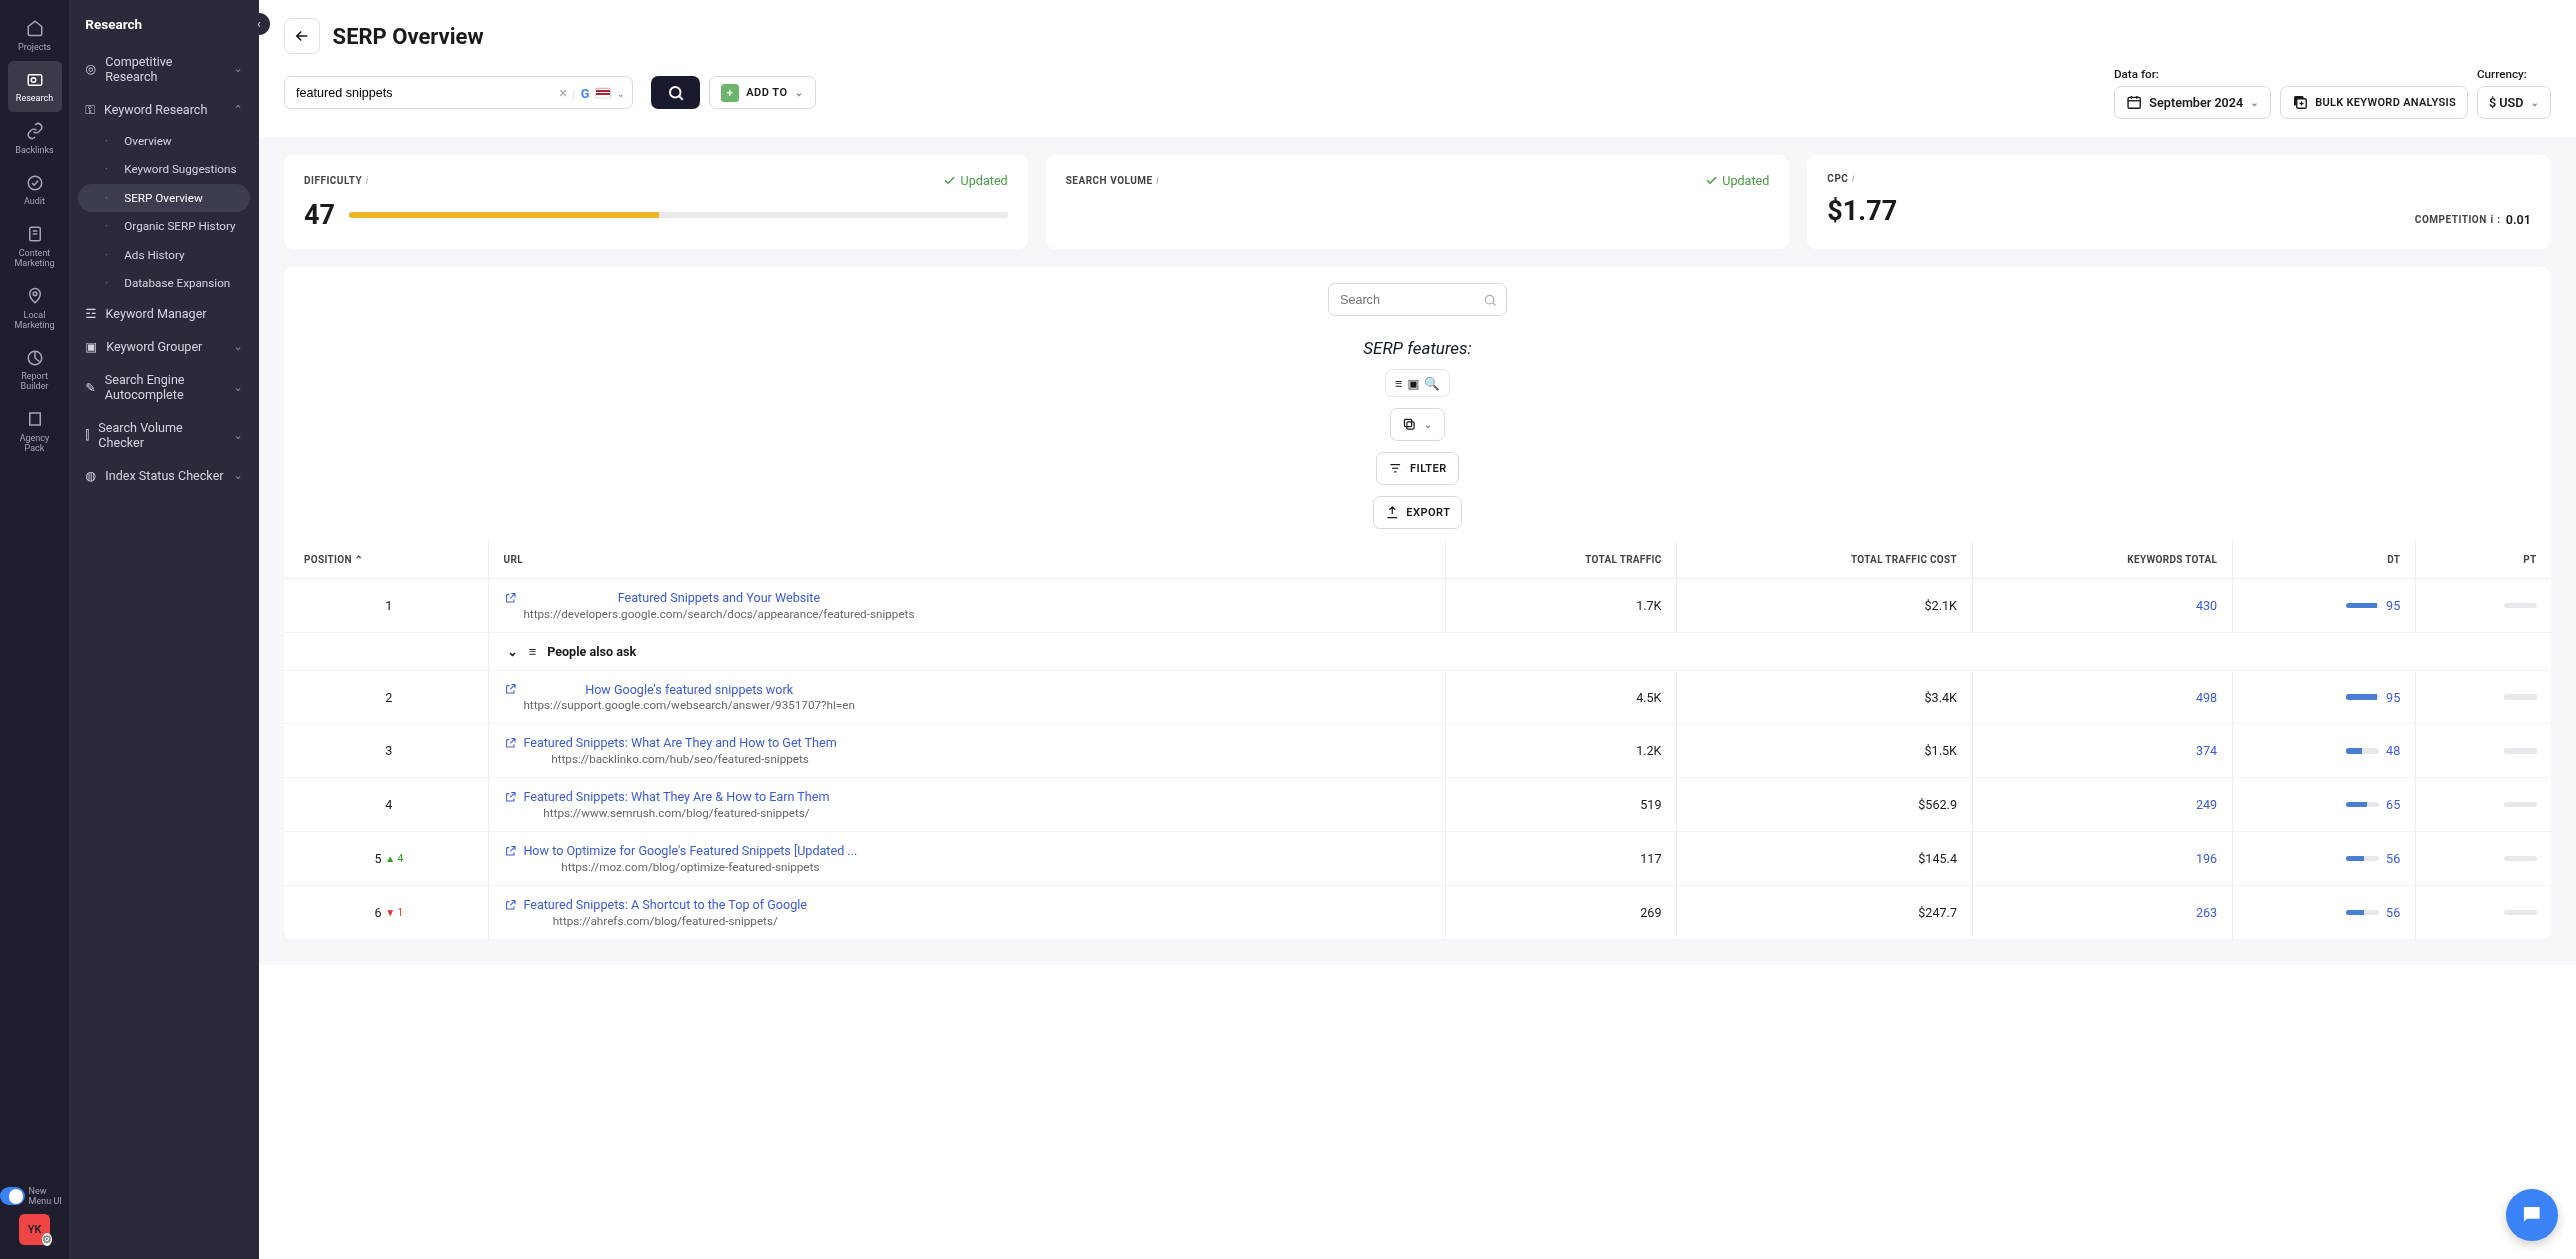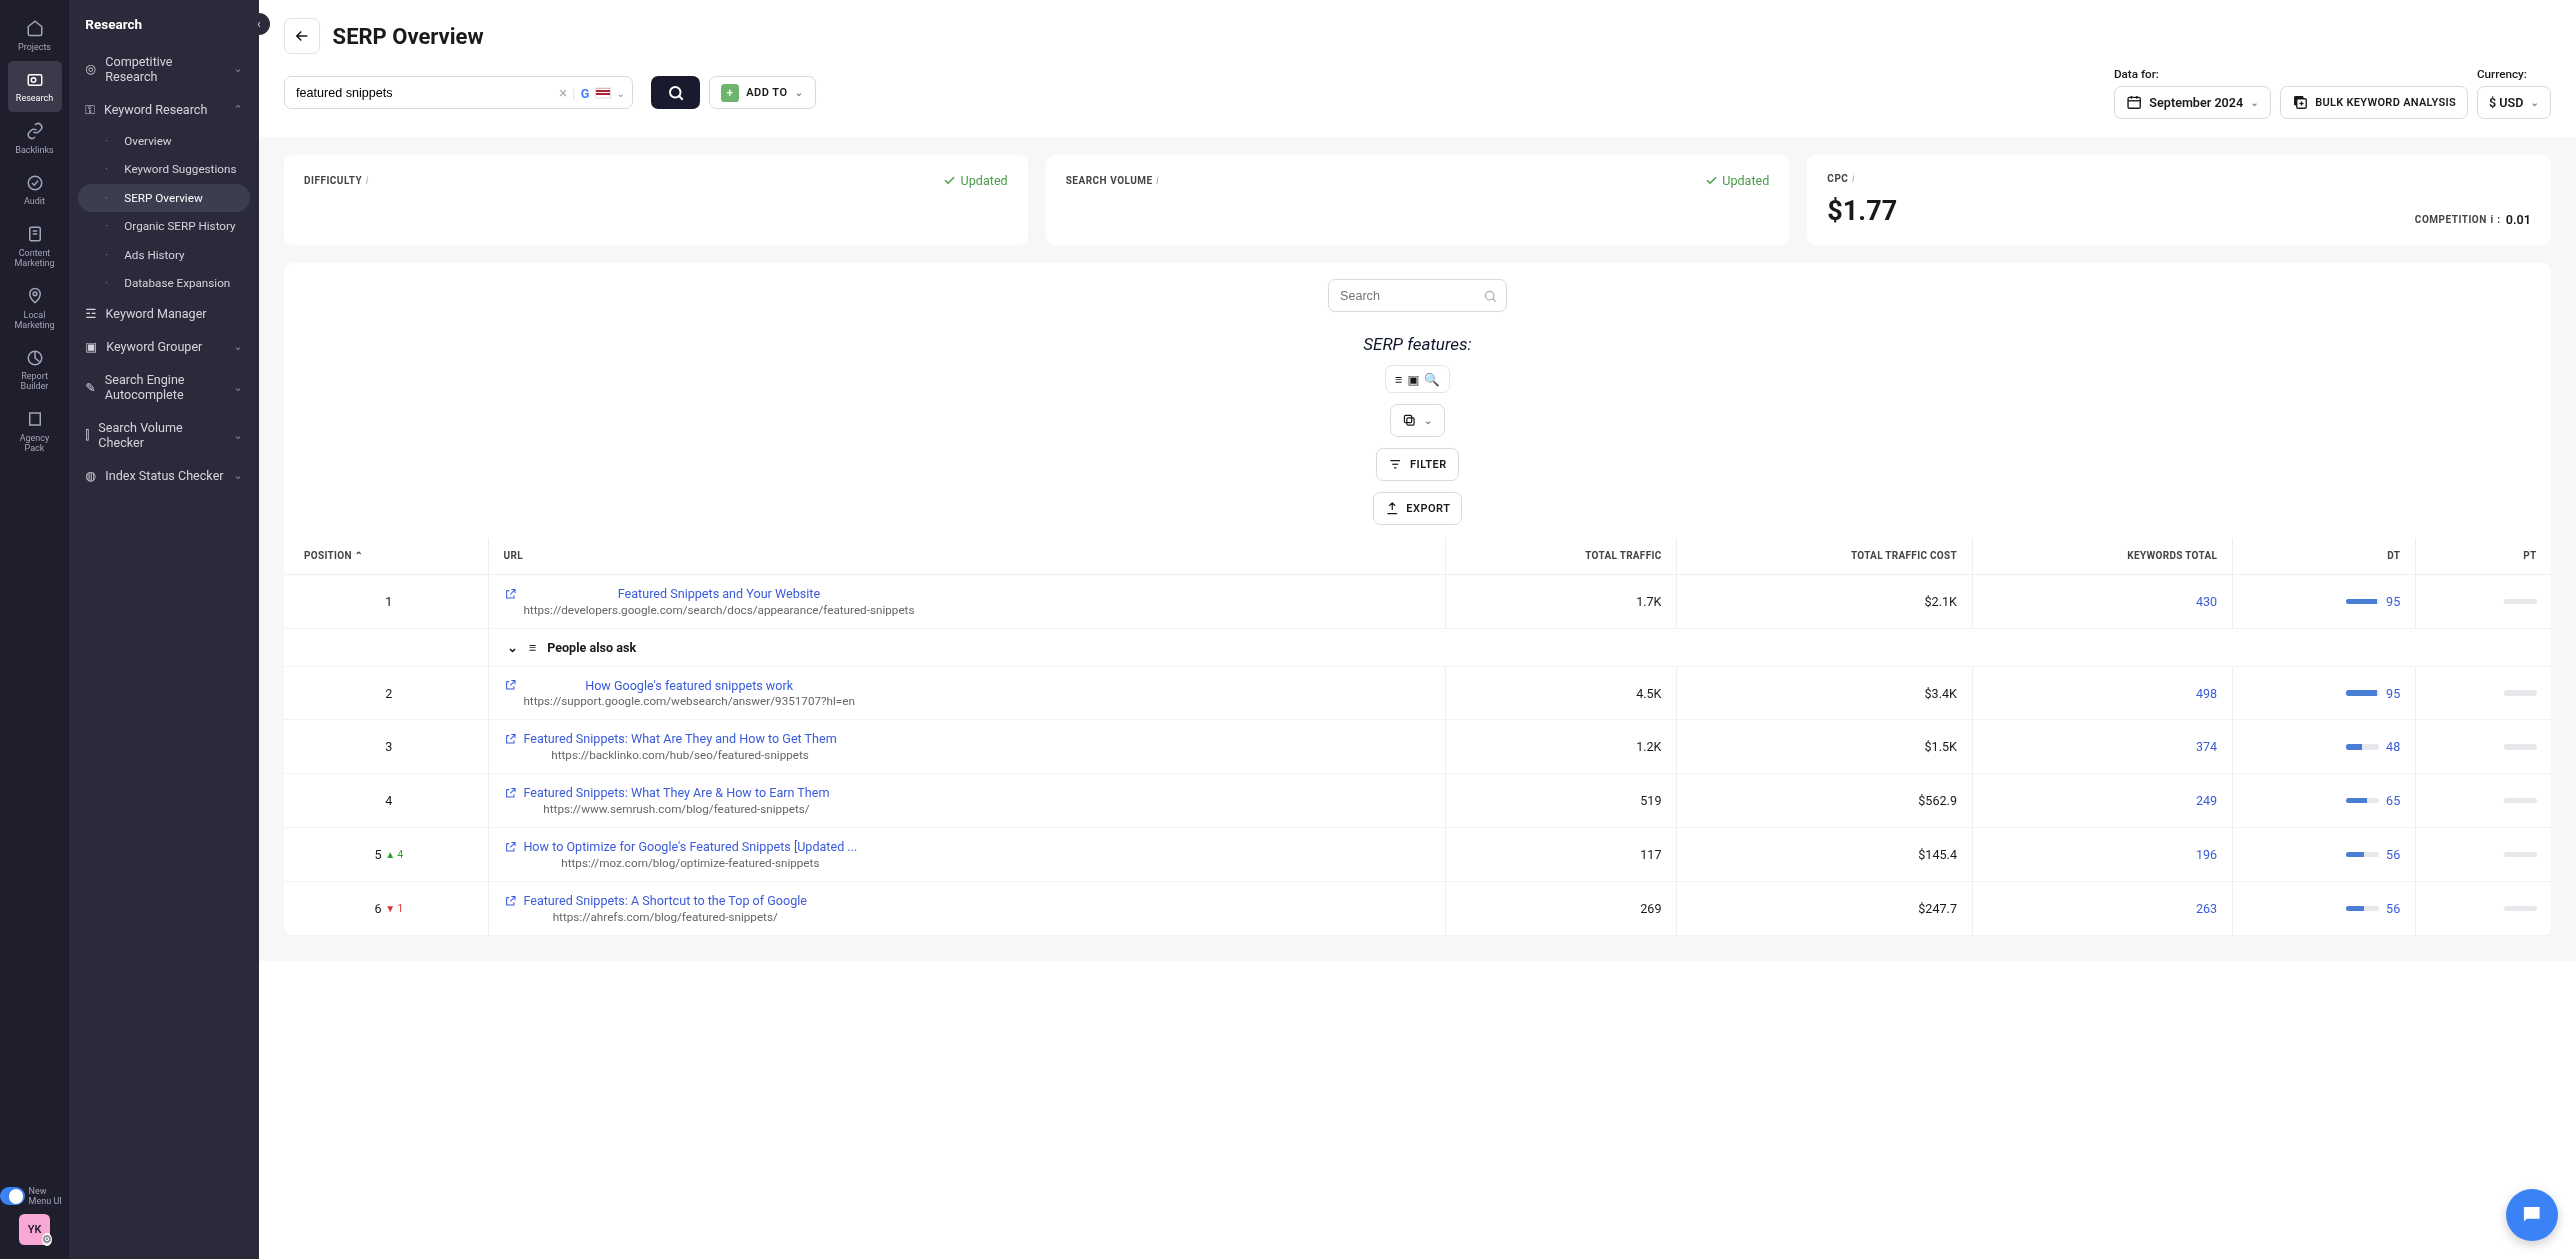--- a/index.html
+++ b/index.html
@@ -9,21 +9,21 @@
 
 .rail { width: 69px; background: #1e1e2d; color: #a5a5b8; display: flex; flex-direction: column; align-items: center; padding-top: 9px; flex-shrink: 0; }
 .rail-item { width: 54px; padding: 9px 3.6px; display: flex; flex-direction: column; align-items: center; gap: 3.6px; font-size: 9px; text-align: center; cursor: pointer; border-radius: 5.4px; }
 .rail-item.active { background: #3a3a4a; color: #fff; }
 .rail-icon { width: 20px; height: 20px; display: flex; align-items: center; justify-content: center; }
 .rail-spacer { flex: 1; }
 .rail-bottom { padding-bottom: 14.5px; display: flex; flex-direction: column; gap: 7.2px; align-items: center; }
 .toggle-wrap { display: flex; flex-direction: row; align-items: center; gap: 3.6px; font-size: 9px; color: #a5a5b8; }
 .toggle { width: 33px; height: 18px; background: #3b82f6; border-radius: 9px; position: relative; cursor: pointer; }
 .toggle::after { content: ''; position: absolute; right: 1.8px; top: 1.8px; width: 14.5px; height: 14.5px; background: #fff; border-radius: 7.2px; }
-.avatar { width: 31px; height: 31px; background: #f9a8d4; color: #1e1e2d; border-radius: 5.4px; display: flex; align-items: center; justify-content: center; font-weight: 600; font-size: 11px; position: relative; }
+.avatar { width: 31px; height: 31px; background: #ef4444; color: #1e1e2d; border-radius: 5.4px; display: flex; align-items: center; justify-content: center; font-weight: 600; font-size: 11px; position: relative; }
 .avatar .gear { position: absolute; right: -1.8px; bottom: -1.8px; font-size: 11px; color: #888; background:#fff; border-radius:50%; }
 
 
 .sidebar { width: 190px; background: #2a2a3a; color: #d4d4de; padding: 16.3px 0; position: relative; flex-shrink: 0; }
 .sidebar-title { padding: 0 16.3px 12.6px; font-weight: 700; font-size: 13.5px; color: #fff; }
 .sidebar-group { padding: 9px 16.3px; display: flex; align-items: center; gap: 9px; cursor: pointer; font-size: 12.6px; }
 .sidebar-group .chev { margin-left: auto; font-size: 11px; }
 .sidebar-sub { padding: 7.2px 16.3px 7.2px 36px; font-size: 11.7px; cursor: pointer; display: flex; align-items: center; gap: 9px; }
 .sidebar-sub::before { content: '·'; margin-right: 7.2px; color: #7a7a8a; }
 .sidebar-sub.active { background: #3d3d50; color: #fff; border-radius: 14.5px; margin: 0 9px; padding-left: 27px; }
@@ -331,20 +331,26 @@
           <span class="stat-label">
               <span>DIFFICULTY</span> 
               <span class="info">i</span>
             </span>
           <span class="updated">
               <svg width="14.5" height="14.5" viewBox="0 0 24 24" fill="none" stroke="currentColor" stroke-width="2.5">
                 <path d="M5 12l5 5L20 7"></path>
               </svg>
               <span>Updated</span>
             </span>
+        </div>
+        <div class="stat-body">
+          <span class="stat-value">47</span>
+          <div class="progress">
+              <div class="progress-fill" style="width:47%"></div>
+            </div>
         </div>
       </div>
       <div class="stat-card">
         <div class="stat-head">
           <span class="stat-label">
               <span>SEARCH VOLUME</span> 
               <span class="info">i</span>
             </span>
           <span class="updated">
               <svg width="14.5" height="14.5" viewBox="0 0 24 24" fill="none" stroke="currentColor" stroke-width="2.5">

